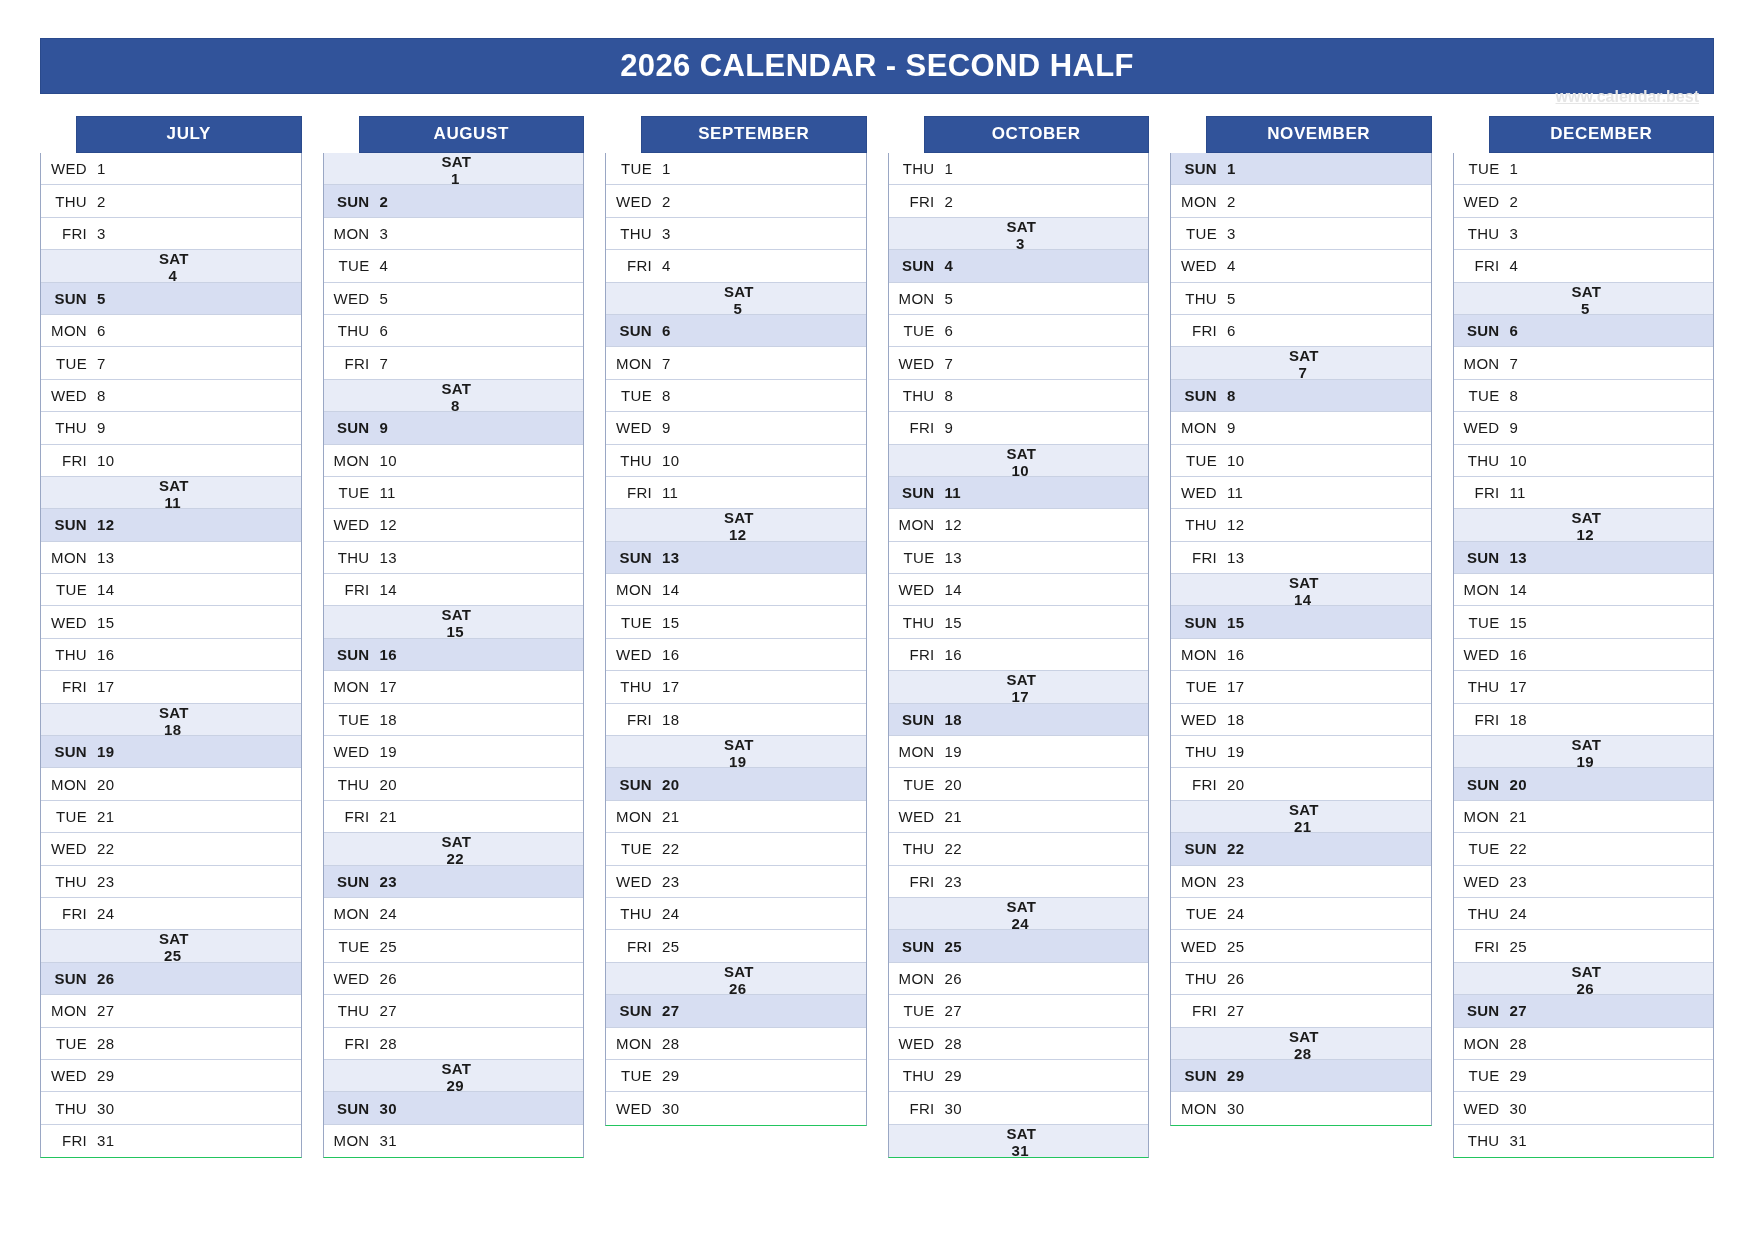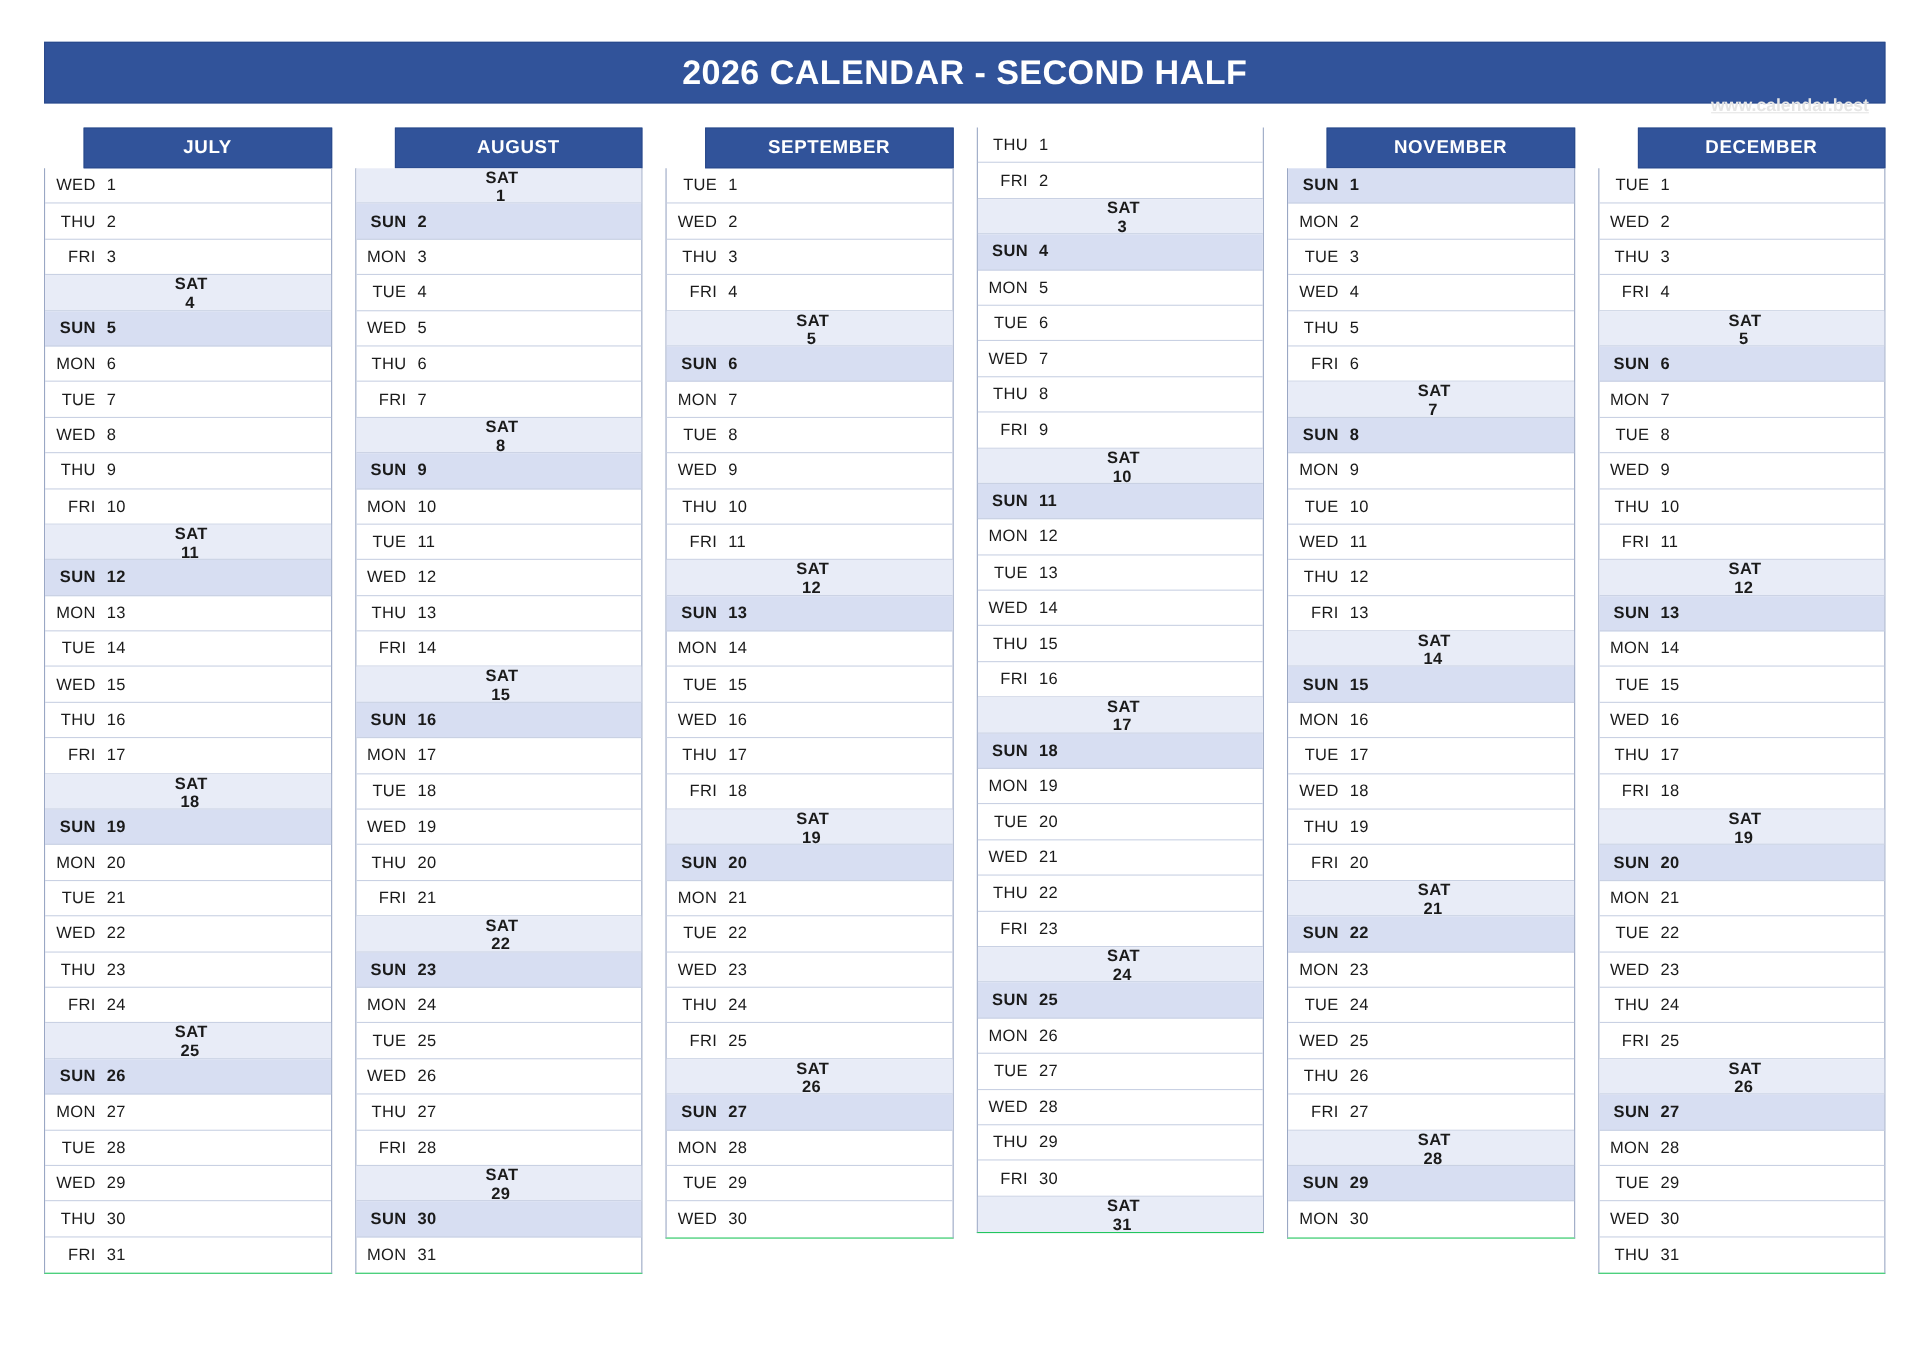--- a/index.html
+++ b/index.html
@@ -496,20 +496,21 @@
             <span class="dow">TUE</span>
             <span class="dnum">29</span>
           </div>
           <div class="day">
             <span class="dow">WED</span>
             <span class="dnum">30</span>
           </div>
         </div>
       </div>
       <div class="month">
+        <div class="month-title">OCTOBER</div>
         <div class="days">
           <div class="day">
             <span class="dow">THU</span>
             <span class="dnum">1</span>
           </div>
           <div class="day">
             <span class="dow">FRI</span>
             <span class="dnum">2</span>
           </div>
           <div class="day sat">

